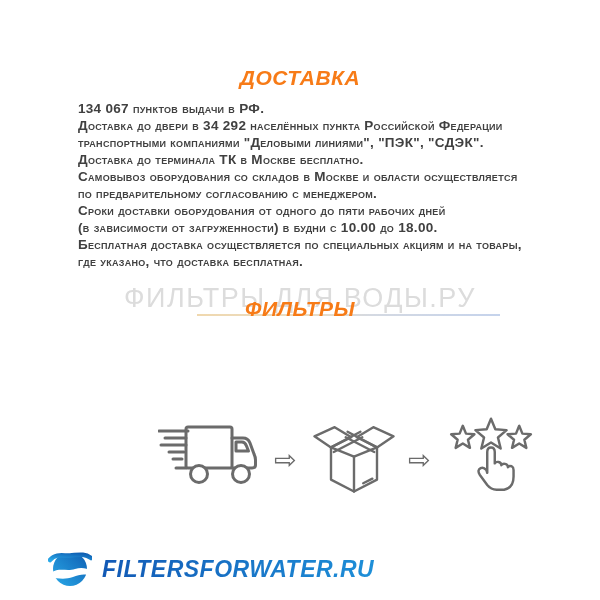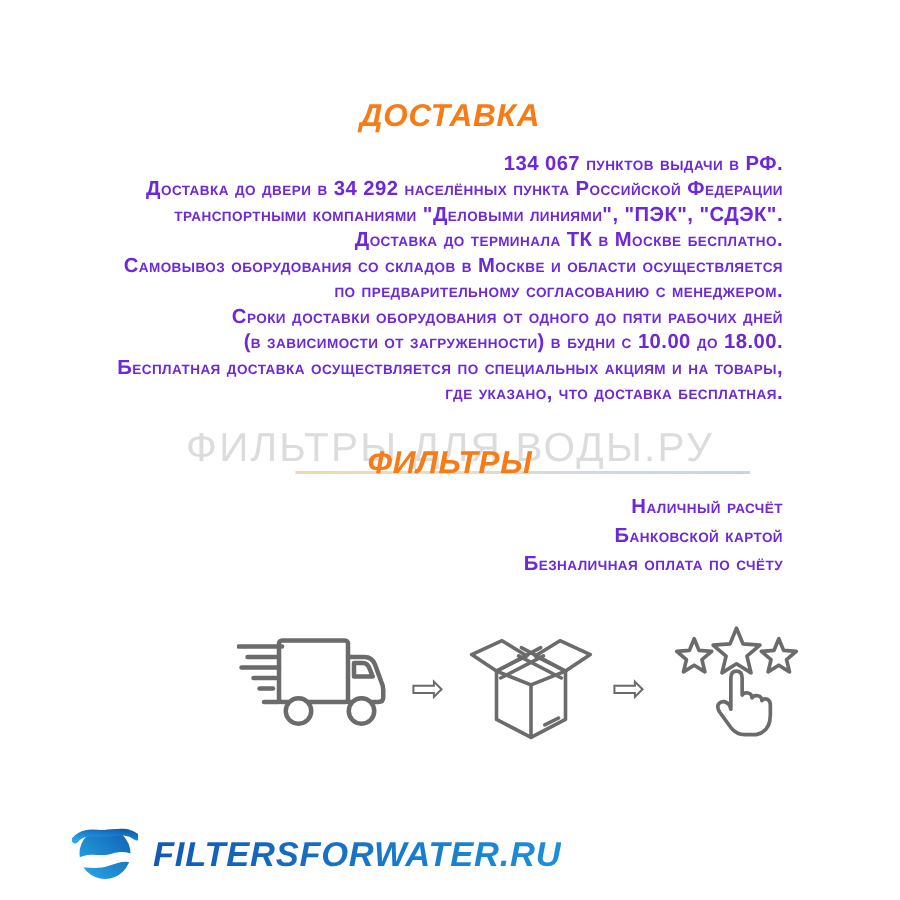--- a/index.html
+++ b/index.html
@@ -9,22 +9,22 @@
     font-family:"Liberation Sans", sans-serif;
   }
   .section-title {
     position:absolute; left:0; width:100%; text-align:center;
     color:#f77b17; font-weight:bold; font-style:italic;
     font-size:21px; letter-spacing:0.5px; z-index:3;
   }
   .title-delivery { top:66px; }
   .title-payment  { top:297px; }
   .blue-text {
-    position:absolute; left:30px; right:30px; text-align:right;
-    color:#6d28d9; font-weight:bold; font-size:13.5px;
+    position:absolute; left:30px; right:30px; text-align:left;
+    color:#404040; font-weight:bold; font-size:13.5px;
     font-variant:small-caps; letter-spacing:0.3px;
   }
   .delivery-text { top:100px; line-height:17px; }
   .payment-text  { top:328px; line-height:19px; }
   .watermark {
     position:absolute; top:283px; left:0; width:100%; text-align:center;
     color:#dcdcdc; font-size:27px; letter-spacing:1.5px; font-weight:400;
     z-index:1; white-space:nowrap;
   }
   .watermark-underline {
@@ -65,21 +65,20 @@
 
   <div class="section-title title-delivery">ДОСТАВКА</div>
 
   <div class="blue-text delivery-text">134 067 пунктов выдачи в РФ.<br>Доставка до двери в 34 292 населённых пункта Российской Федерации<br>транспортными компаниями "Деловыми линиями", "ПЭК", "СДЭК".<br>Доставка до терминала ТК в Москве бесплатно.<br>Самовывоз оборудования со складов в Москве и области осуществляется<br>по предварительному согласованию с менеджером.<br>Сроки доставки оборудования от одного до пяти рабочих дней<br>(в зависимости от загруженности) в будни с 10.00 до 18.00.<br>Бесплатная доставка осуществляется по специальных акциям и на товары,<br>где указано, что доставка бесплатная.</div>
 
   <div class="watermark">ФИЛЬТРЫ ДЛЯ ВОДЫ.РУ</div>
   <div class="watermark-underline"></div>
 
   <div class="section-title title-payment">ФИЛЬТРЫ</div>
 
-  <div class="blue-text payment-text">Наличный расчёт<br>Банковской картой<br>Безналичная оплата по счёту</div>
 
   <div class="icon truck-icon">
     <svg width="108" height="62" viewBox="0 0 108 62" fill="none" stroke="#6b6b6b" stroke-width="3" stroke-linecap="round" stroke-linejoin="round">
       <line x1="1" y1="7" x2="30" y2="7"></line>
       <line x1="7" y1="14" x2="28" y2="14"></line>
       <line x1="3" y1="21" x2="28" y2="21"></line>
       <line x1="11" y1="28" x2="26" y2="28"></line>
       <line x1="15" y1="35" x2="24" y2="35"></line>
       <rect x="28" y="3" width="46" height="41" rx="2"></rect>
       <line x1="18" y1="44" x2="28" y2="44"></line>

